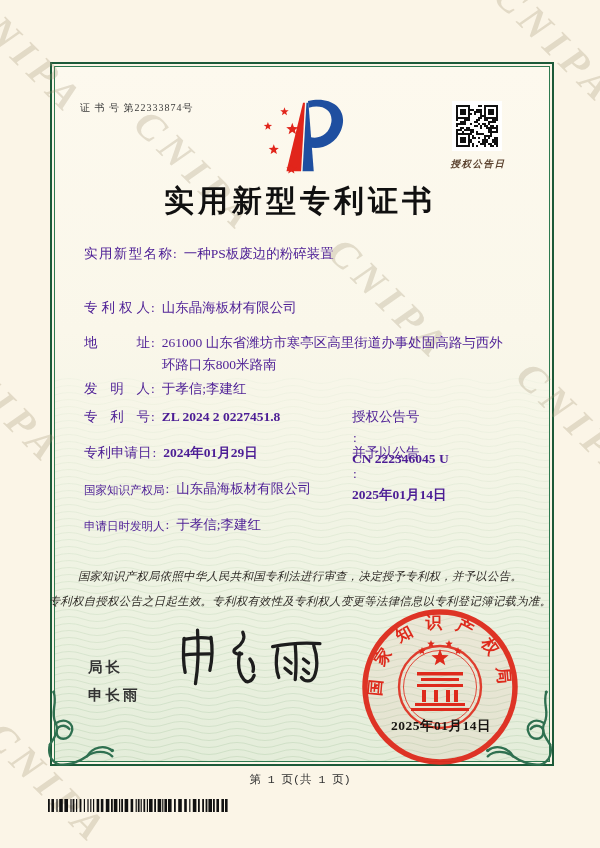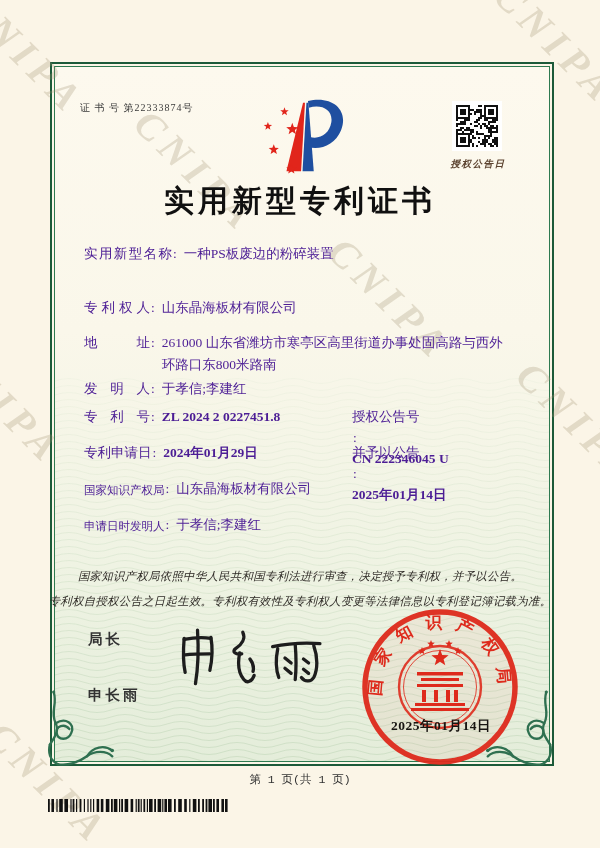--- a/index.html
+++ b/index.html
@@ -36,21 +36,21 @@
   .lab-j{display:inline-block;width:66px;text-align:justify;text-align-last:justify;
          flex:none;}
   .lab-name{display:inline-block;width:88px;text-align:justify;text-align-last:justify;
          flex:none;}
   .lab-sm{font-size:11.5px;padding-top:2px;flex:none;}
   .colon{margin:0 7px 0 1px;flex:none;}
   .val-num{font-weight:700;}
   .addr-val{width:352px;line-height:22px;}
   .legal{position:absolute;left:0;width:100%;text-align:center;font-style:italic;
          font-size:11.4px;letter-spacing:0.3px;color:#2e2a26;z-index:4;}
-  .sig-title{position:absolute;left:88px;top:630px;font:700 14.5px "Liberation Sans",sans-serif;
+  .sig-title{position:absolute;left:88px;top:658px;font:700 14.5px "Liberation Sans",sans-serif;
          color:#333;letter-spacing:3px;z-index:4;}
   .sig-name{position:absolute;left:88px;top:686px;font:700 14.5px "Liberation Sans",sans-serif;
          color:#333;letter-spacing:3px;z-index:4;}
   #signature{position:absolute;left:172px;top:624px;width:158px;height:72px;z-index:4;}
   #seal{position:absolute;left:355px;top:602px;width:170px;height:170px;z-index:5;}
   .footer{position:absolute;left:0;top:772px;width:100%;text-align:center;font-size:11.5px;
          color:#333;z-index:4;font-family:Liberation Mono, monospace;}
   #barcode{position:absolute;left:48px;top:799px;width:182px;height:13px;z-index:4;}
 </style>
 </head>

